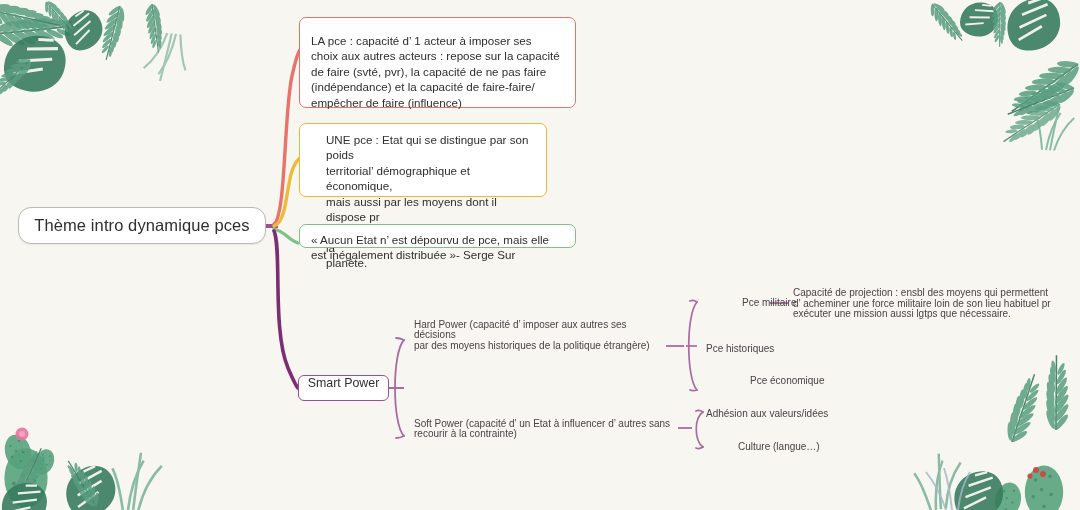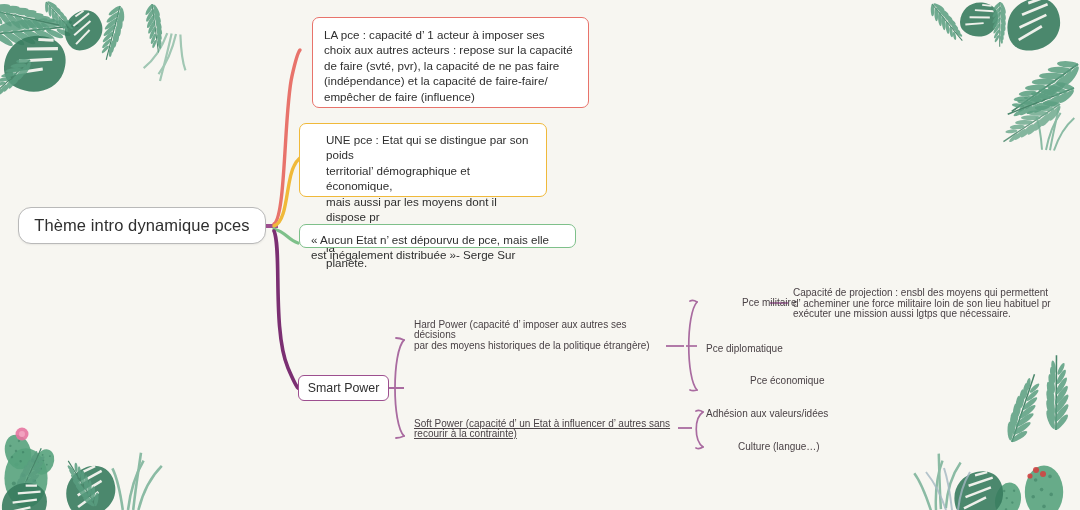--- a/index.html
+++ b/index.html
@@ -47,26 +47,26 @@
     align-items: center;
     justify-content: center;
     box-shadow: 0 1px 2px rgba(0,0,0,0.06);
   }
   .root-node .node-text {
     font-size: 16.5px;
     color: #2f2f2f;
     letter-spacing: .1px;
   }
   .box-red {
-    left: 312px;
+    left: 299px;
     top: 17px;
     width: 277px;
     height: 91px;
     border: 1.5px solid #e8736b;
-    padding: 9px 11px 0 11px;
+    padding: 15px 11px 0 11px;
   }
   .box-amber {
     left: 299px;
     top: 123px;
     width: 248px;
     height: 74px;
     border: 1.5px solid #f0b93a;
     padding: 8px 11px 0 26px;
   }
   .box-green {
@@ -85,37 +85,36 @@
     color: #2e2e2e;
   }
   .smart-node {
     left: 298px;
     top: 375px;
     width: 91px;
     height: 26px;
     border: 1.3px solid #9d4f8f;
     border-radius: 6px;
     display: flex;
-    align-items: center;
     justify-content: center;
   }
   .smart-node .node-text {
     font-size: 12.4px;
     color: #2f2f2f;
   }
   .leaf {
     position: absolute;
     z-index: 3;
     font-size: 10px;
     line-height: 10.4px;
     color: #4a4246;
     white-space: pre-line;
   }
   .leaf-hard { left: 414px; top: 320px; width: 248px; }
-  .leaf-soft { left: 414px; top: 419px; width: 258px; text-decoration: underline; }
+  .leaf-soft { left: 414px; top: 419px; width: 258px; }
   .leaf-mil  { left: 742px; top: 298px; }
   .leaf-dip  { left: 706px; top: 344px; }
   .leaf-eco  { left: 706px; top: 376px; margin-left: 44px; }
   .leaf-adh  { left: 706px; top: 409px; text-align: right; }
   .leaf-cul  { left: 706px; top: 442px; margin-left: 32px; }
   .leaf-proj { left: 793px; top: 288px; width: 268px; line-height: 10.6px; }
 </style>
 </head>
 <body>
 
@@ -295,21 +294,21 @@
   </div>
 
   <div class="leaf leaf-hard">Hard Power (capacité d’ imposer aux autres ses décisions
 par des moyens historiques de la politique étrangère)</div>
 
   <div class="leaf leaf-soft">Soft Power (capacité d’ un Etat à influencer d’ autres sans
 recourir à la contrainte)</div>
 
   <div class="leaf leaf-mil">Pce militaire</div>
 
-  <div class="leaf leaf-dip">Pce diplomatique</div>
+  <div class="leaf leaf-dip">Pce historiques</div>
 
   <div class="leaf leaf-eco">Pce économique</div>
 
   <div class="leaf leaf-adh">Adhésion aux valeurs/idées</div>
 
   <div class="leaf leaf-cul">Culture (langue…)</div>
 
   <div class="leaf leaf-proj">Capacité de projection : ensbl des moyens qui permettent
 d’ acheminer une force militaire loin de son lieu habituel pr
 exécuter une mission aussi lgtps que nécessaire.</div>

